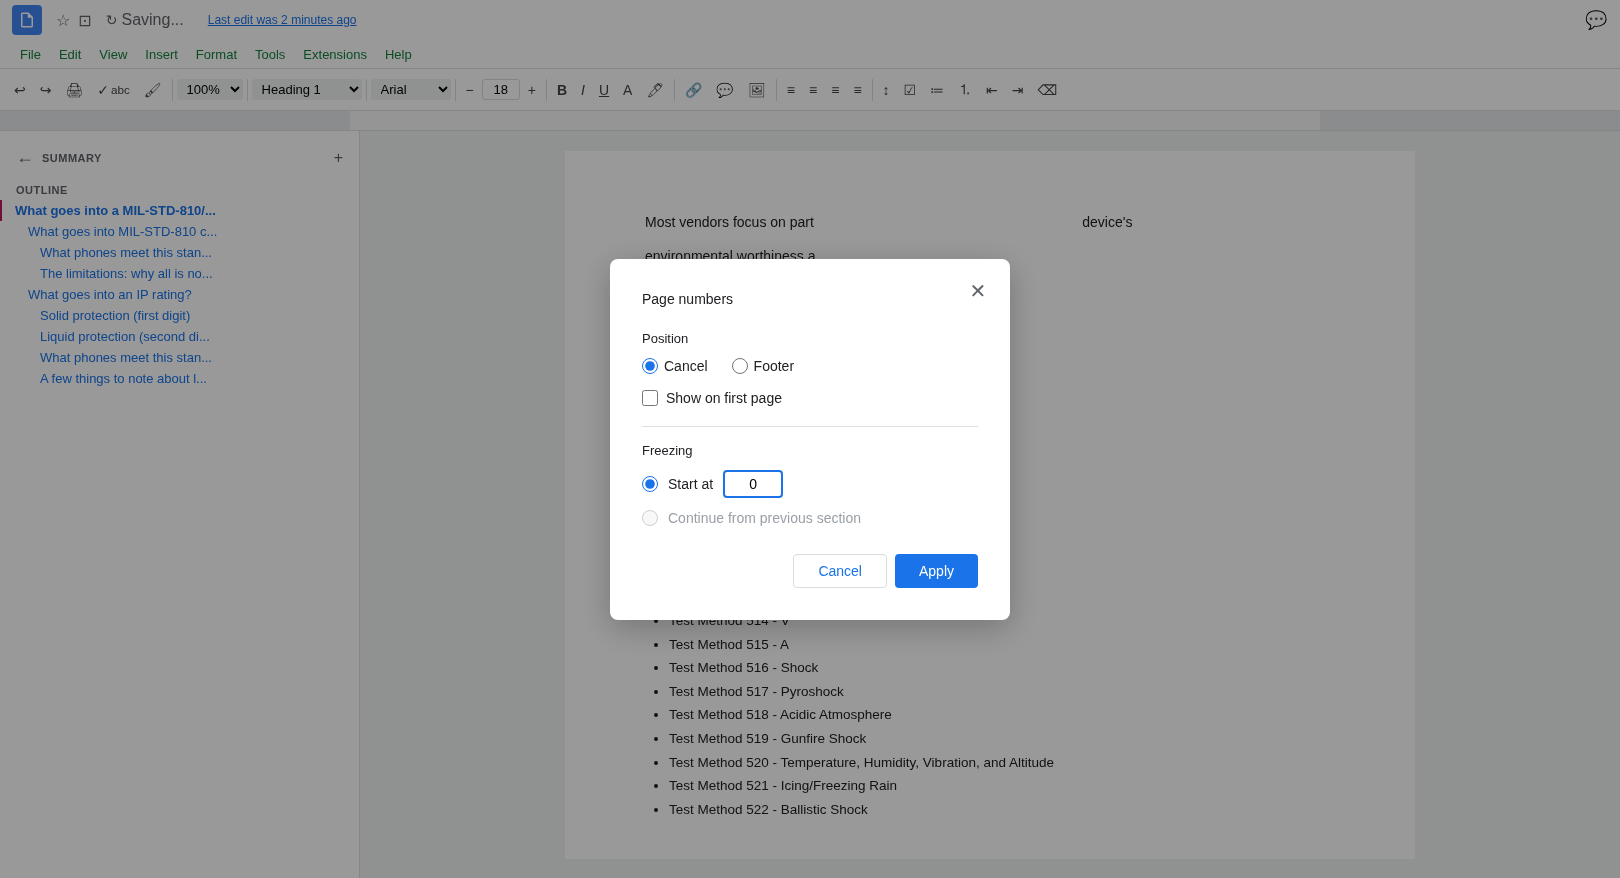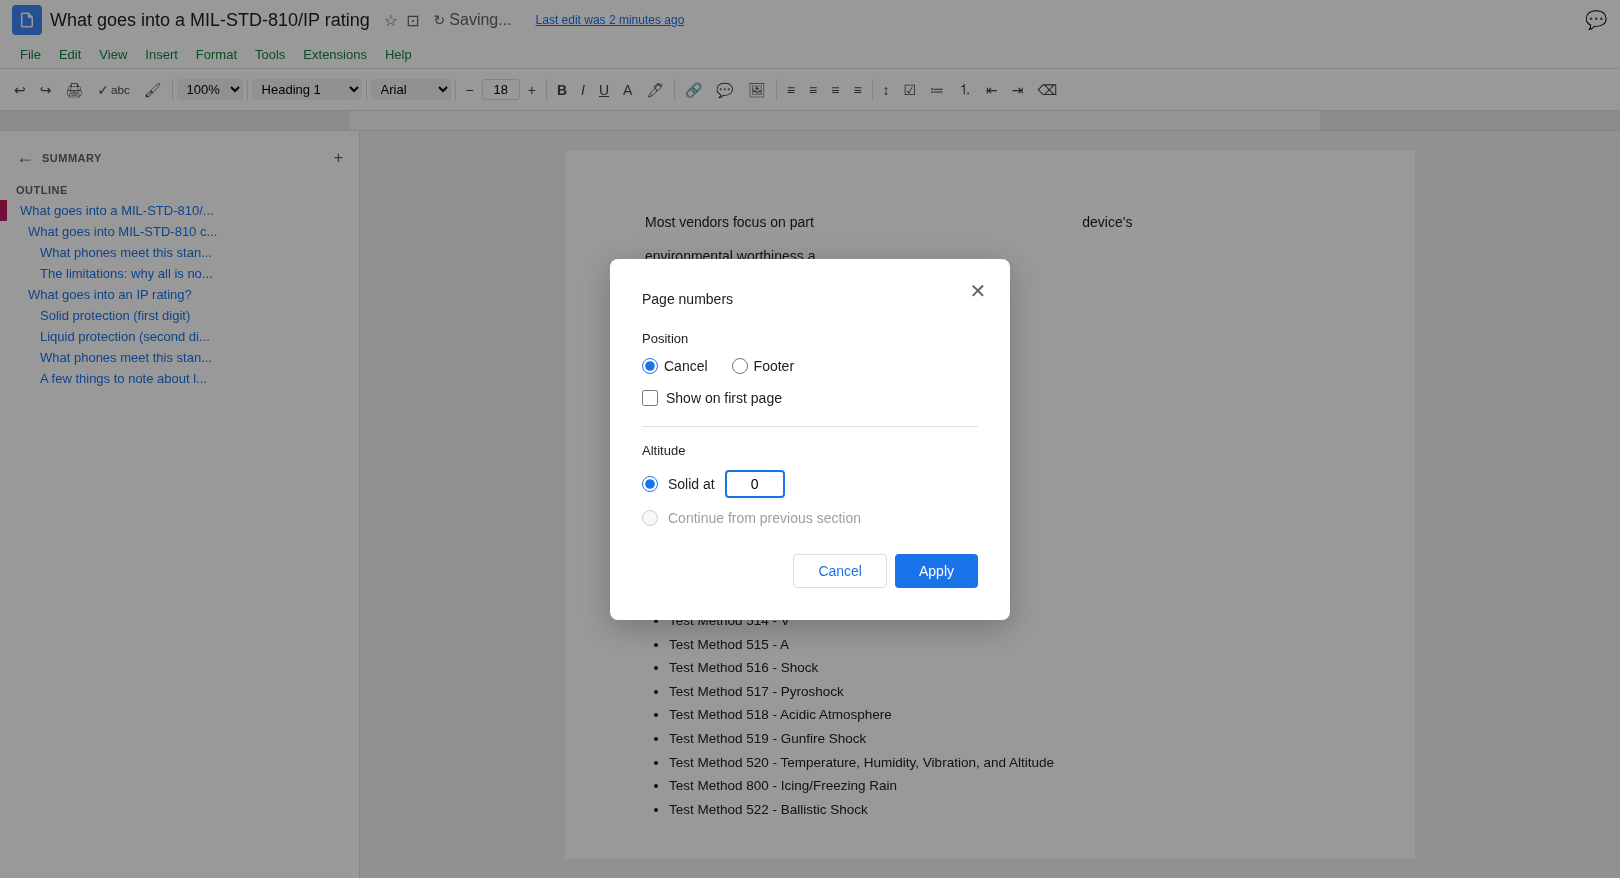--- a/index.html
+++ b/index.html
@@ -30,21 +30,21 @@
 
     
     #sidebar { width: 360px; background: #fff; border-right: 1px solid #e0e0e0; padding: 16px 0; overflow-y: auto; flex-shrink: 0; }
     #sidebar-header { display: flex; align-items: center; padding: 0 16px 8px; gap: 8px; }
     #back-icon { font-size: 18px; color: #5f6368; cursor: pointer; }
     #summary-label { font-size: 11px; font-weight: 600; color: #5f6368; text-transform: uppercase; letter-spacing: 0.5px; }
     #add-icon { margin-left: auto; font-size: 16px; color: #5f6368; cursor: pointer; }
     #outline-label { font-size: 11px; font-weight: 600; color: #5f6368; text-transform: uppercase; letter-spacing: 0.5px; padding: 8px 16px 4px; }
 
     .outline-item { padding: 3px 16px 3px 16px; cursor: pointer; font-size: 13px; color: #1a73e8; }
-    .outline-item.active { border-left: 7px solid #be185d; padding-left: 13px; font-weight: 400; }
+    .outline-item.active { border-left: 2px solid #be185d; padding-left: 13px; font-weight: 700; }
     .outline-item.sub { padding-left: 28px; font-size: 13px; }
     .outline-item.sub2 { padding-left: 40px; font-size: 13px; }
 
     
     #doc-area { flex: 1; background: #f1f3f4; overflow-y: auto; display: flex; justify-content: center; padding: 20px; position: relative; }
     #doc-page { background: #fff; width: 850px; min-height: 700px; padding: 60px 80px; font-size: 14px; line-height: 1.6; color: #202124; position: relative; }
     #doc-page p { margin-bottom: 12px; }
     #doc-page ul { margin-left: 24px; margin-bottom: 4px; }
     #doc-page li { margin-bottom: 2px; font-size: 13.5px; }
 
@@ -80,21 +80,20 @@
 </head>
 <body>
 
 <div id="top-bar">
   <div id="title-bar">
     <div id="doc-icon">
       <svg viewBox="0 0 24 24">
           <path d="M14 2H6c-1.1 0-2 .9-2 2v16c0 1.1.9 2 2 2h12c1.1 0 2-.9 2-2V8l-6-6zm4 18H6V4h7v5h5v11z"></path>
         </svg>
     </div>
-    <span id="doc-title" style="font-size:18px;color:#202124;">What goes into a MIL-STD-810/IP rating</span>
     <span style="color:#5f6368;font-size:16px;margin-left:6px;">☆</span>
     <span style="color:#5f6368;font-size:16px;">⊡</span>
     <span style="display:flex;align-items:center;gap:4px;margin-left:6px;">
       <span style="font-size:14px;color:#5f6368;">↻</span>
       <span style="font-size:16px;color:#5f6368;">Saving...</span>
     </span>
     <span style="font-size:12px;color:#1a73e8;margin-left:16px;text-decoration:underline;cursor:pointer;">Last edit was 2 minutes ago</span>
     <span style="margin-left:auto;color:#5f6368;font-size:18px;">💬</span>
   </div>
   <div id="menu-bar">
@@ -198,21 +197,21 @@
         <li>Test Method 511 - E</li>
         <li>Test Method 512 - In</li>
         <li>Test Method 513 - A</li>
         <li>Test Method 514 - V</li>
         <li>Test Method 515 - A</li>
         <li>Test Method 516 - Shock</li>
         <li>Test Method 517 - Pyroshock</li>
         <li>Test Method 518 - Acidic Atmosphere</li>
         <li>Test Method 519 - Gunfire Shock</li>
         <li>Test Method 520 - Temperature, Humidity, Vibration, and Altitude</li>
-        <li>Test Method 800 - Icing/Freezing Rain</li>
+        <li>Test Method 521 - Icing/Freezing Rain</li>
         <li>Test Method 522 - Ballistic Shock</li>
       </ul>
     </div>
   </div>
 </div>
 
 <div id="overlay">
   <div id="dialog">
     <h2 id="dialog-title">Page numbers</h2>
     <button id="close-btn">✕</button>
@@ -230,24 +229,24 @@
     </div>
 
     <label class="checkbox-item">
       <input type="checkbox" style="">
       <span>Show on first page</span>
     </label>
 
     <div class="divider"></div>
 
     <div id="numbering-section">
-      <div class="section-label">Altitude</div>
+      <div class="section-label">Freezing</div>
       <div class="number-radio-row">
         <input type="radio" name="numbering" checked="" style="">
-        <label>Solid at</label>
+        <label>Start at</label>
         <input type="text" id="start-at-input" value="0" style="">
       </div>
       <div class="number-radio-row disabled-radio">
         <input type="radio" name="numbering" disabled="" style="">
         <label style="color:#9aa0a6;">Continue from previous section</label>
       </div>
     </div>
 
     <div class="dialog-footer">
       <button id="cancel-btn">Cancel</button>

